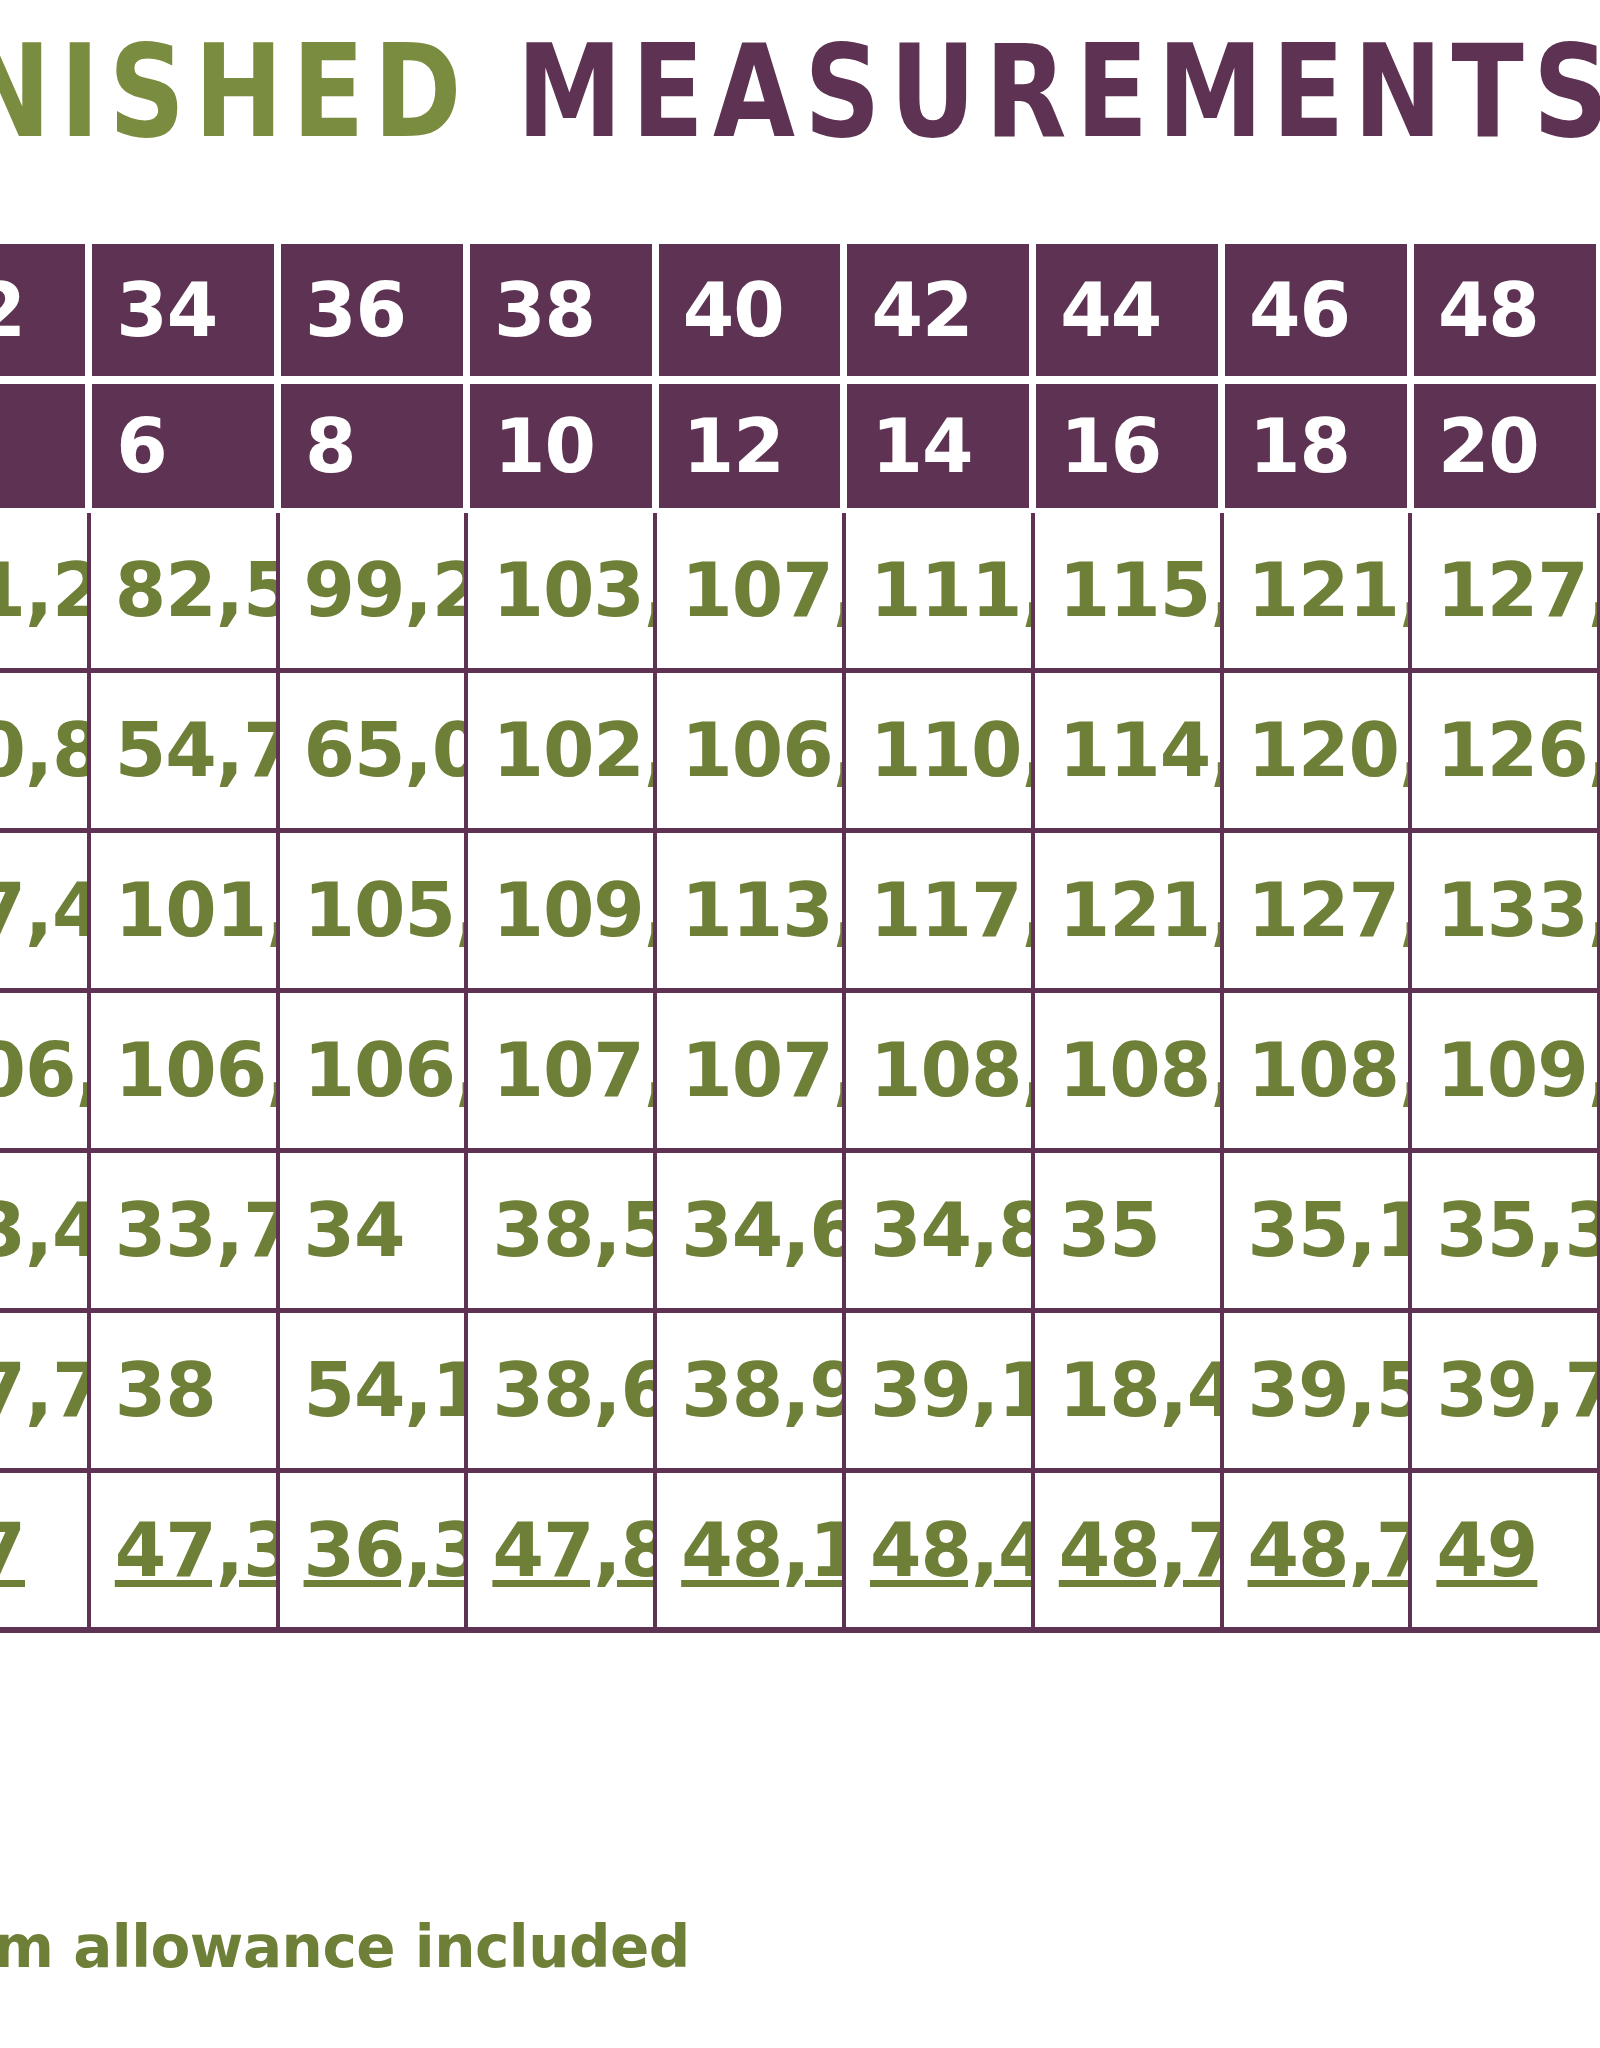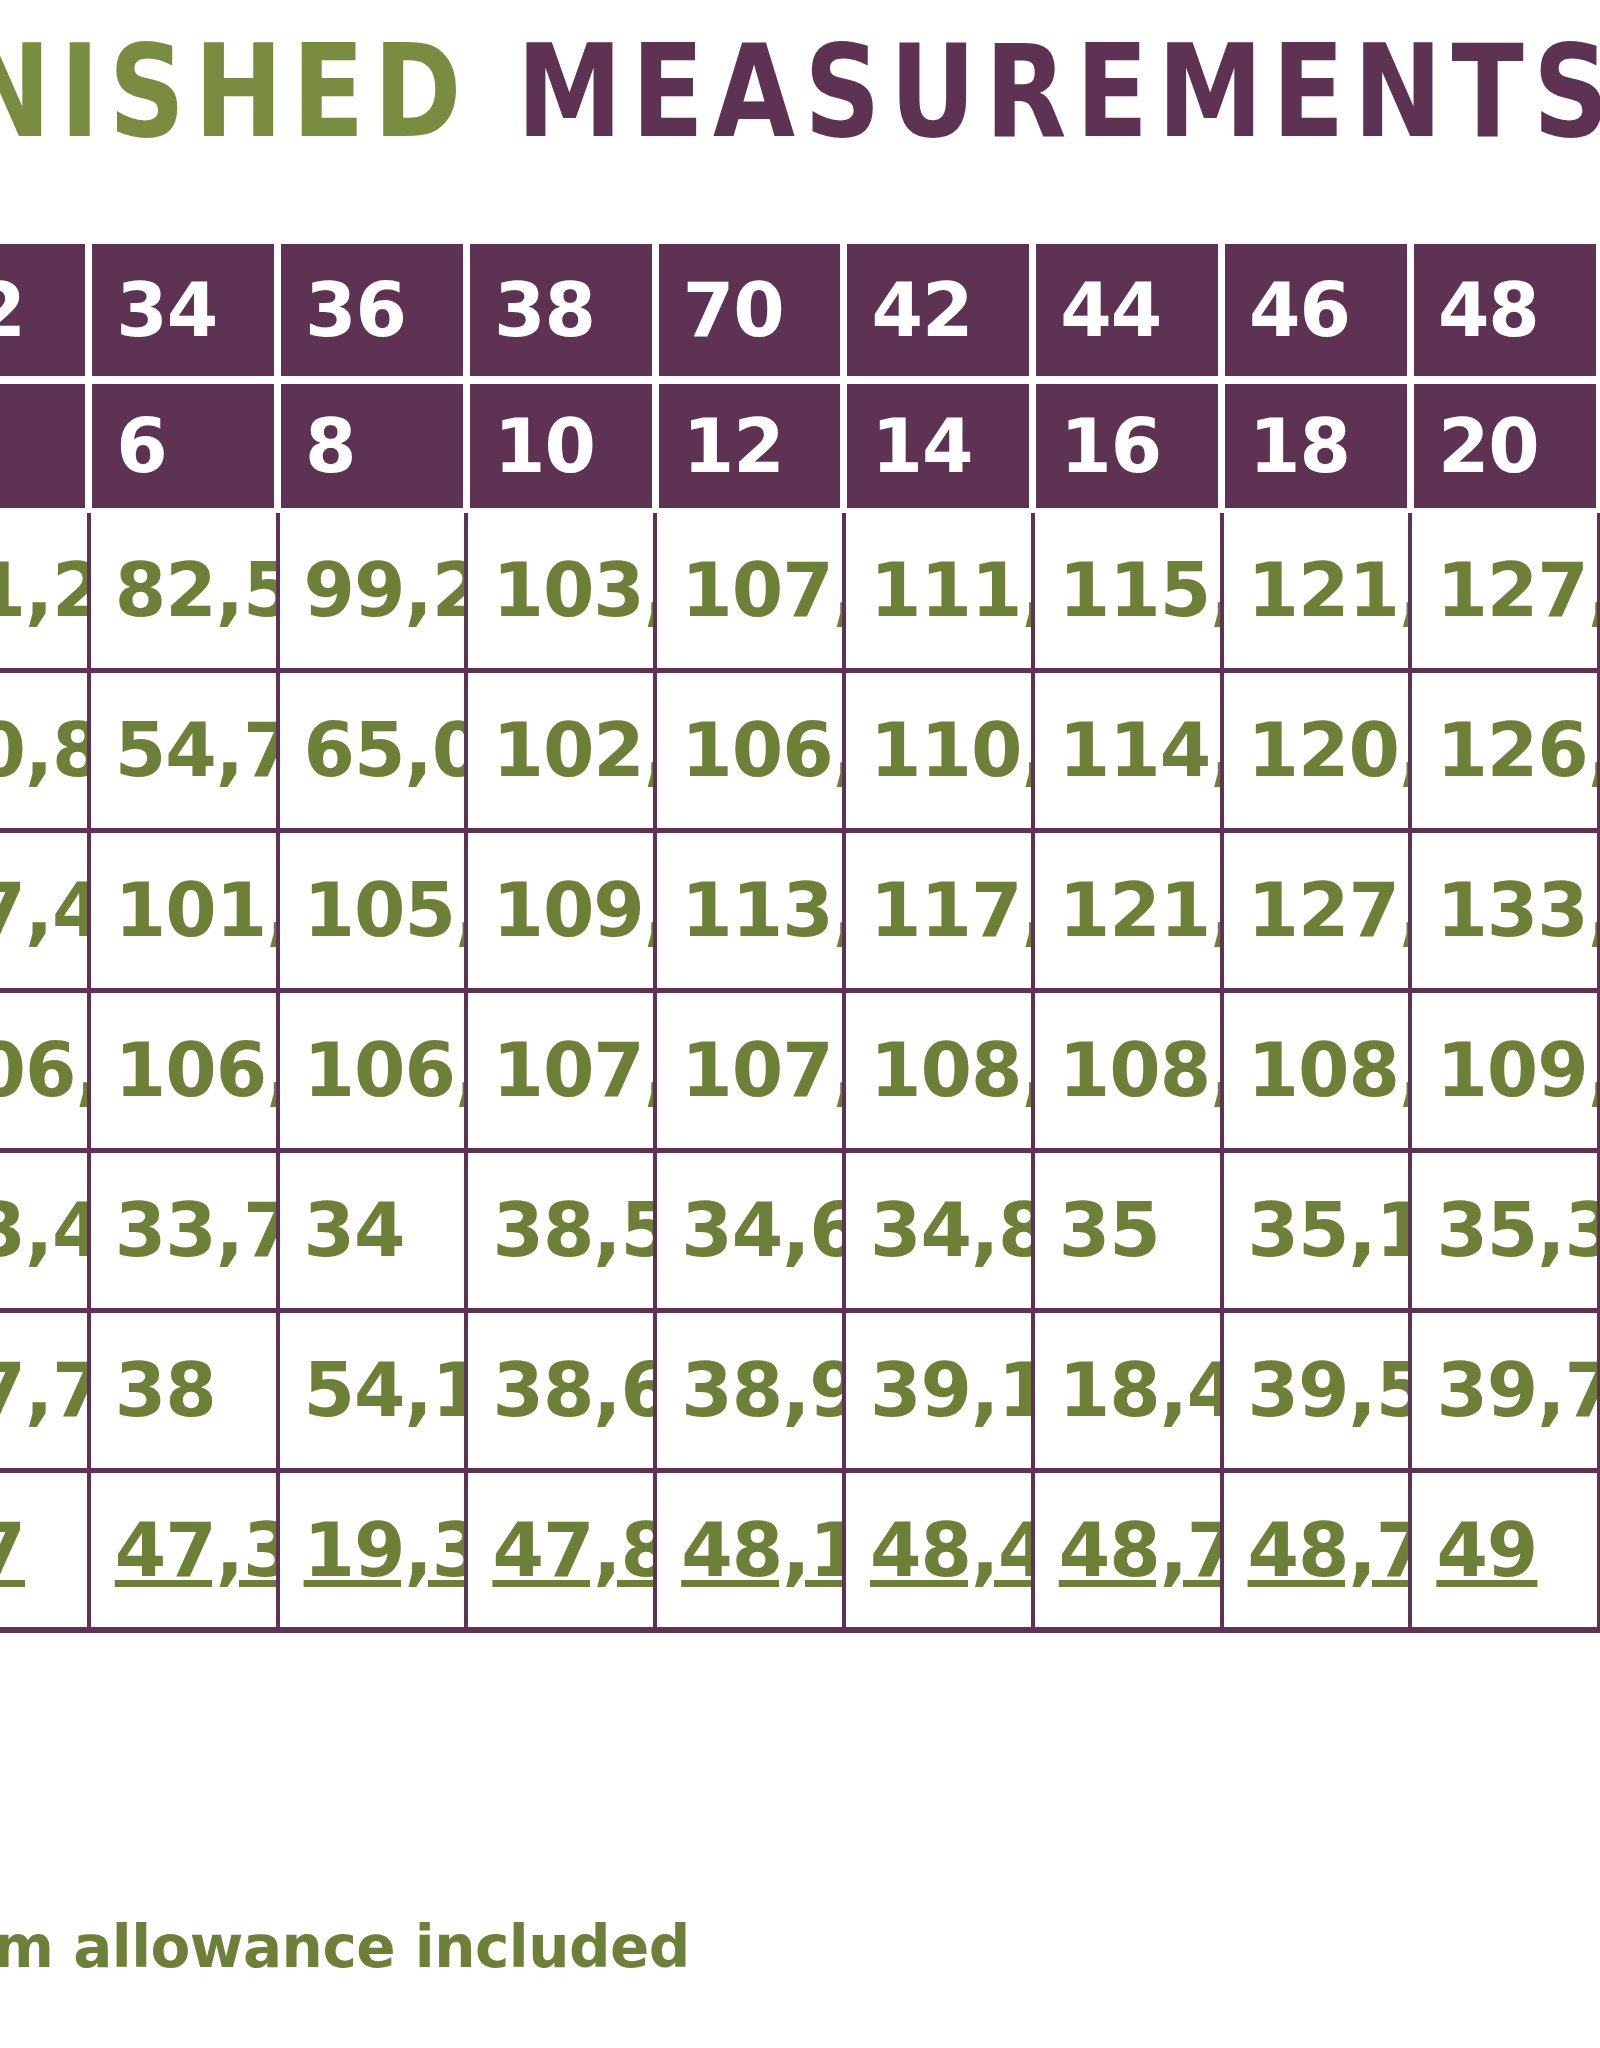--- a/index.html
+++ b/index.html
@@ -143,21 +143,21 @@
         <col class="c">
         <col class="c">
         <col class="c">
     </colgroup>
     <thead>
       <tr class="hr1">
         <th>32</th>
         <th>34</th>
         <th>36</th>
         <th>38</th>
-        <th>70</th>
+        <th>40</th>
         <th>42</th>
         <th>44</th>
         <th>46</th>
         <th>48</th>
         <th></th>
       </tr>
       <tr class="hr2">
         <th>4</th>
         <th>6</th>
         <th>8</th>
@@ -239,21 +239,21 @@
         <td>38,9</td>
         <td>39,1</td>
         <td>18,4</td>
         <td>39,5</td>
         <td>39,7</td>
         <td></td>
       </tr>
       <tr>
         <td>47</td>
         <td>47,3</td>
-        <td>19,3</td>
+        <td>36,3</td>
         <td>47,8</td>
         <td>48,1</td>
         <td>48,4</td>
         <td>48,7</td>
         <td>48,7</td>
         <td>49</td>
         <td></td>
       </tr>
     </tbody>
   </table>

